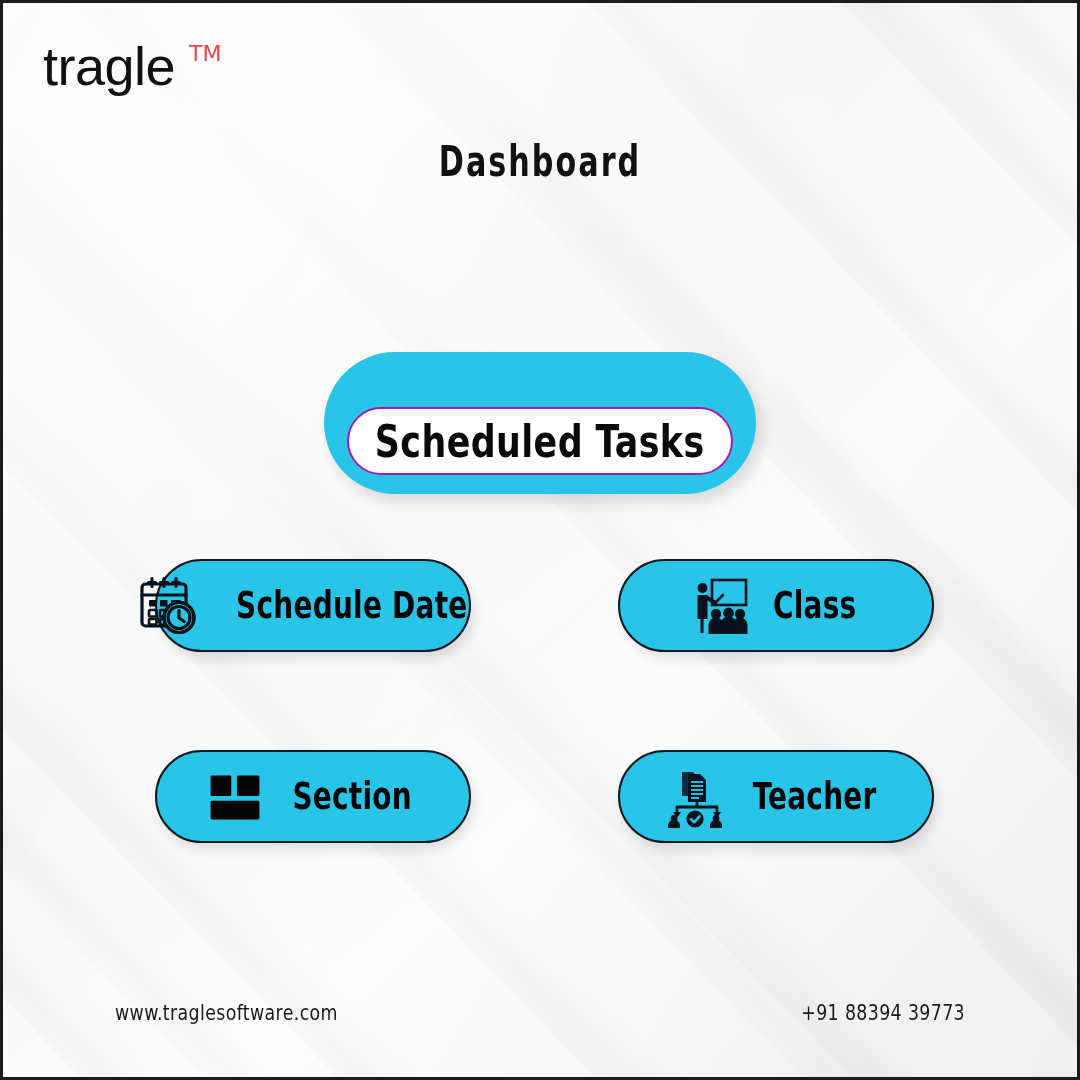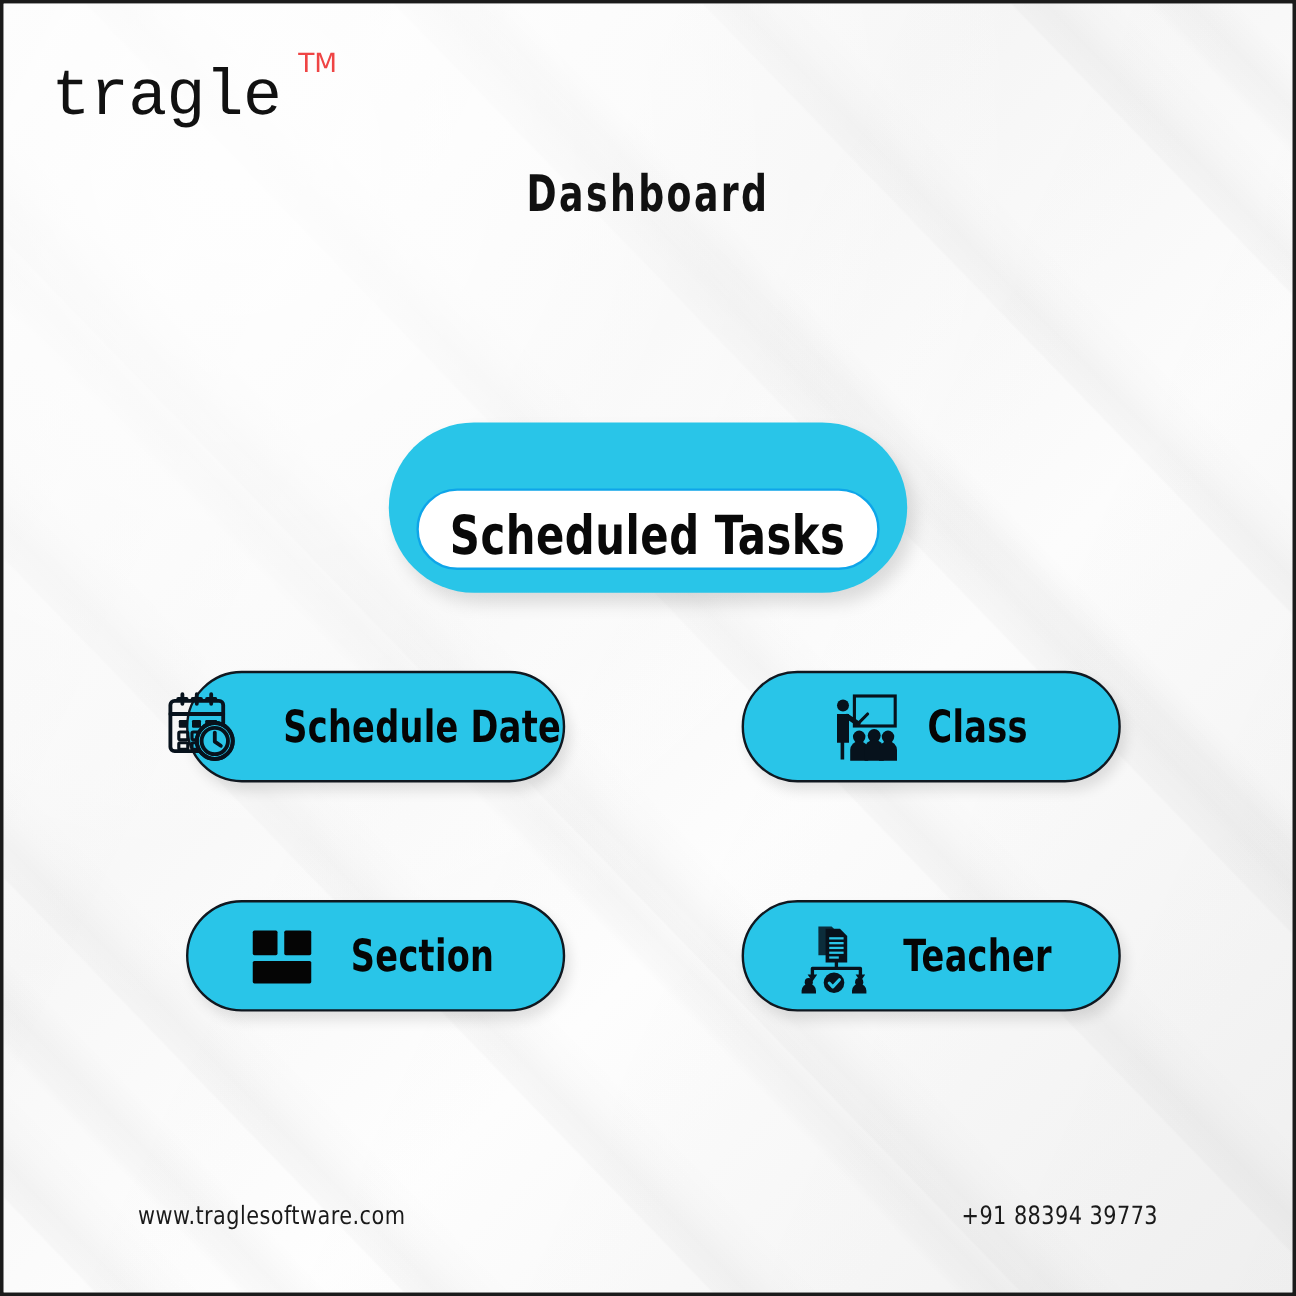--- a/index.html
+++ b/index.html
@@ -69,27 +69,26 @@
   
   .logo {
     position: absolute;
     left: 40px;
     top: 36px;
     display: flex;
     align-items: flex-start;
     color: #111111;
   }
   .logo-word {
-    font-family: Liberation Mono, monospace;
+    font-family: Liberation Sans, sans-serif;
     font-size: 54px;
     font-weight: 400;
     letter-spacing: -0.5px;
     line-height: 1;
     color: #111111;
-    margin-top: 16px;
   }
   .logo-tm {
     font-family: "DejaVu Sans", sans-serif;
     font-size: 22px;
     font-weight: 400;
     line-height: 1;
     margin-left: 14px;
     margin-top: 4px;
     color: #ef4444;
   }
@@ -141,24 +140,24 @@
     border-radius: 71px;
     box-shadow: 6px 9px 14px rgba(0,0,0,0.13);
   }
   .hero-inner {
     position: absolute;
     left: 23px;
     right: 23px;
     top: 19px;
     bottom: 19px;
     background: #ffffff;
-    border: 2px solid #0ea5e9;
+    border: 2px solid #a21caf;
     border-radius: 60px;
     display: flex;
-    align-items: flex-end;
+    align-items: center;
     justify-content: center;
     margin-top: 36px;
   }
   .hero-label {
     font-family: "DejaVu Sans Condensed", "DejaVu Sans", sans-serif;
     font-size: 45px;
     font-weight: 700;
     color: #090909;
     letter-spacing: 0.5px;
     transform: scaleX(0.86);

